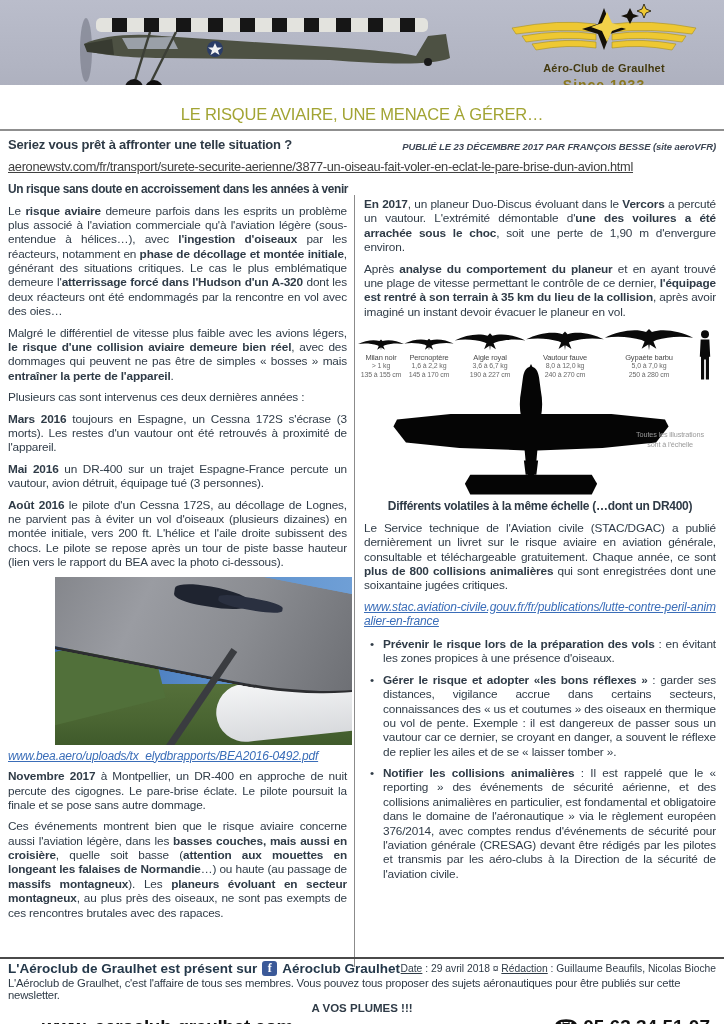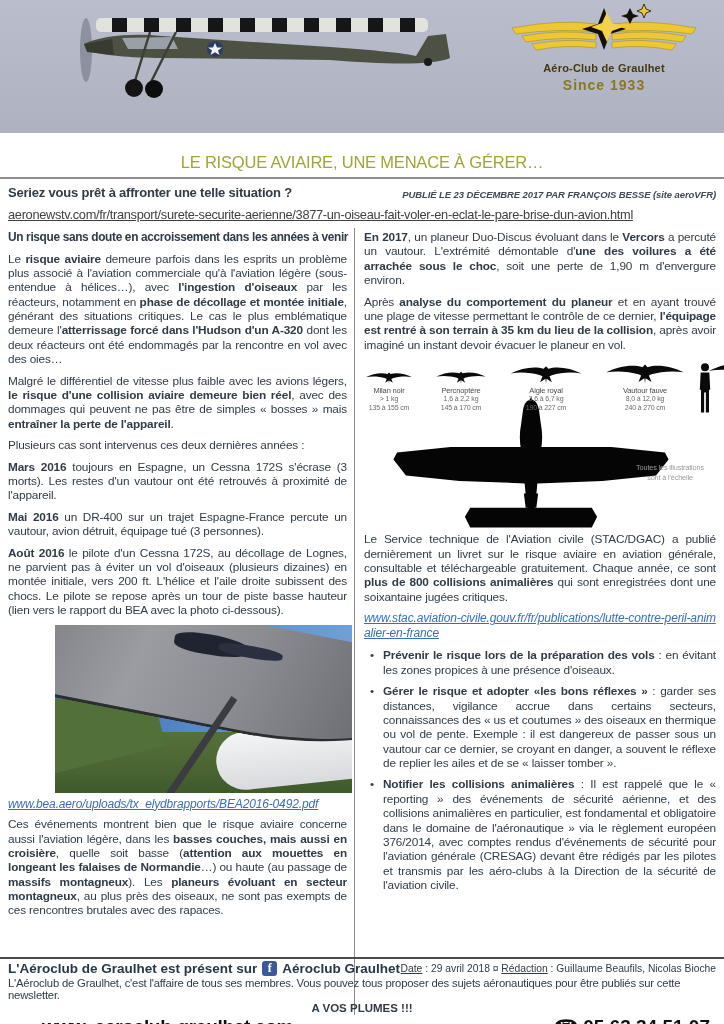--- a/index.html
+++ b/index.html
@@ -1,55 +1,55 @@
 <!DOCTYPE html>
 <html><head>
 <meta charset="utf-8">
 <style>
   html,body{margin:0;padding:0;background:#e8e8e8;}
   .page{width:724px;height:1024px;margin:0 auto;background:#fff;position:relative;overflow:hidden;
         font-family:"Liberation Sans","DejaVu Sans",sans-serif;color:#2f3b47;}
   
-  .header{height:133px;background:linear-gradient(180deg,#babdcb 0%,#b2b5c3 70%,#aeb1bf 100%);position:relative;overflow:hidden;}
+  .header{height:85px;background:linear-gradient(180deg,#babdcb 0%,#b2b5c3 70%,#aeb1bf 100%);position:relative;overflow:hidden;}
   .header-plane{position:absolute;left:0;top:0;}
   .header-logo{position:absolute;right:10px;top:2px;text-align:center;width:220px;}
   .logo-name{font-size:11px;font-weight:700;color:#43390f;margin-top:-2px;letter-spacing:.2px;}
   .logo-since{font-size:14px;font-weight:700;color:#8a7820;margin-top:3px;letter-spacing:1px;}
   
   .title{text-align:center;padding:20px 0 3px;font-size:16.5px;font-weight:400;color:#a2a433;letter-spacing:-.2px;}
   .rule{border-top:2px solid #8f8f8f;margin:2px 0 0;}
   
   .intro-row{display:flex;justify-content:space-between;align-items:flex-end;padding:6px 8px 0;}
   .intro-q{font-size:13px;font-weight:700;letter-spacing:-.2px;}
   .intro-pub{font-size:9.5px;font-style:italic;font-weight:600;color:#3f4856;letter-spacing:-.1px;}
   .intro-link{display:block;padding:7px 8px 6px;font-size:12.8px;color:#404040;text-decoration:underline;letter-spacing:-.3px;}
   
   .cols{display:flex;align-items:stretch;height:787px;overflow:hidden;}
   .col{font-size:11.8px;line-height:1.22;letter-spacing:-.15px;}
   .col p{margin:0 0 7px;text-align:justify;}
   .col-left{width:354px;padding:2px 7px 0 8px;box-sizing:border-box;}
-  .col-right{width:370px;padding:2px 8px 0 9px;box-sizing:border-box;border-left:1px solid #8b8b8b;}
+  .col-right{width:370px;padding:2px 8px 0 9px;box-sizing:border-box;border-left:1px solid #8b8b8b;margin-top:15px;}
   .col-heading{font-weight:700;font-size:11.9px;margin:0 0 7px;white-space:nowrap;letter-spacing:-.35px;}
   .b{font-weight:700;}
   .u{text-decoration:underline;}
   a.doc-link{color:#3a6db8;text-decoration:underline;font-style:italic;}
   .photo-link{display:block;margin:2px 0 6px;font-size:12px;}
   .stac-link{display:block;margin:1px 0 8px;font-size:12px;word-break:break-all;text-align:left;}
   
   .photo{position:relative;width:297px;height:168px;margin:2px 0 4px 47px;overflow:hidden;background:linear-gradient(90deg,#3c6db4,#5e91cc 60%,#6f9fd6);}
   .photo .grass{position:absolute;left:0;right:0;bottom:0;height:36%;background:linear-gradient(180deg,#55703a,#4a6532 60%,#3f5a2b);}
   .photo .grass2{position:absolute;left:-10%;bottom:18%;width:45%;height:42%;background:#51703a;transform:rotate(-14deg);}
   .photo .fuselage{position:absolute;right:-14px;bottom:8px;width:150px;height:58px;background:linear-gradient(180deg,#f4f5f6,#d8dadd);border-radius:30px 10px 10px 30px;transform:rotate(-6deg);}
   .photo .wing{position:absolute;left:-18%;top:-6%;width:135%;height:64%;background:linear-gradient(105deg,#77797e 0%,#9a9ca2 35%,#8a8c91 60%,#64666b 100%);transform:rotate(11deg);border-bottom:3px solid #2c2d30;border-radius:0 0 40% 10%;}
   .photo .damage{position:absolute;left:40%;top:6%;width:26%;height:12%;background:#1f2430;transform:rotate(9deg);border-radius:40% 60% 50% 40%;}
   .photo .damage2{position:absolute;left:55%;top:13%;width:22%;height:7%;background:#2a3040;transform:rotate(10deg);border-radius:40%;}
   .photo .strut{position:absolute;left:48%;top:38%;width:7px;height:70%;background:#3a3c40;transform:rotate(34deg);}
   
   .figure{position:relative;height:172px;margin:3px 0 1px;}
-  .bird-row{display:flex;justify-content:space-between;align-items:flex-end;padding:0 30px 0 2px;position:relative;z-index:2;gap:24px;}
+  .bird-row{display:flex;justify-content:center;align-items:flex-end;padding:0 30px 0 2px;position:relative;z-index:2;}
   .bird{text-align:center;}
   .bird svg{display:block;margin:0 auto;fill:#0a0a0a;}
   .bname{font-size:7.5px;color:#4a4a4a;margin-top:2px;}
   .bval{font-size:7px;color:#6a6a6a;line-height:1.25;}
   .human{position:absolute;right:2px;top:4px;z-index:1;fill:#0a0a0a;}
   .dr400{position:absolute;left:50%;top:38px;transform:translateX(-53%);z-index:1;fill:#050505;}
   .scale-note{position:absolute;right:0;top:104px;width:92px;text-align:center;font-size:7.3px;color:#9a9a9a;line-height:1.3;z-index:2;}
   .fig-caption{text-align:center;font-weight:700;font-size:12px;margin:0 0 7px;letter-spacing:-.3px;}
   
   ul.bullets{margin:0;padding:0 0 0 4px;list-style:none;}
@@ -143,20 +143,21 @@
         <div class="grass"></div>
         <div class="grass2"></div>
         <div class="fuselage"></div>
         <div class="wing"></div>
         <div class="damage"></div>
         <div class="damage2"></div>
         <div class="strut"></div>
       </div>
       <a class="doc-link photo-link" href="#">www.bea.aero/uploads/tx_elydbrapports/BEA2016-0492.pdf</a>
 
+      <p><span class="b">Novembre 2017</span><span> à Montpellier, un DR-400 en approche de nuit percute des cigognes. Le pare-brise éclate. Le pilote poursuit la finale et se pose sans autre dommage.</span></p>
       <p><span>Ces événements montrent bien que le risque aviaire concerne aussi l'aviation légère, dans les </span><span class="b">basses couches, mais aussi en croisière</span><span>, quelle soit basse (</span><span class="b">attention aux mouettes en longeant les falaises de Normandie</span><span>…) ou haute (au passage de </span><span class="b">massifs montagneux</span><span>). Les </span><span class="b">planeurs évoluant en secteur montagneux</span><span>, au plus près des oiseaux, ne sont pas exempts de ces rencontres brutales avec des rapaces.</span></p>
     </div>
 
     <div class="col col-right">
       <p><span class="b">En 2017</span><span>, un planeur Duo-Discus évoluant dans le </span><span class="b">Vercors</span><span> a percuté un vautour. L'extrémité démontable d'</span><span class="b">une des voilures a été arrachée sous le choc</span><span>, soit une perte de 1,90 m d'envergure environ.</span></p>
       <p><span>Après </span><span class="b">analyse du comportement du planeur</span><span> et en ayant trouvé une plage de vitesse permettant le contrôle de ce dernier, </span><span class="b">l'équipage est rentré à son terrain à 35 km du lieu de la collision</span><span>, après avoir imaginé un instant devoir évacuer le planeur en vol.</span></p>
 
       <div class="figure">
         <div class="bird-row">
             <div class="bird">
@@ -209,20 +210,21 @@
         </svg>
         <svg class="human" width="18" height="52" viewBox="0 0 20 60">
           <circle cx="10" cy="5" r="4.6"></circle>
           <path d="M5 11 H15 L16 31 H14.6 V57 H11 V34 H9 V57 H5.4 V31 H4 Z"></path>
         </svg>
         <div class="scale-note">
           <div>Toutes les illustrations</div>
           <div>sont à l'échelle</div>
         </div>
       </div>
+      <div class="fig-caption">Différents volatiles à la même échelle (…dont un DR400)</div>
 
       <p><span>Le Service technique de l'Aviation civile (STAC/DGAC) a publié dernièrement un livret sur le risque aviaire en aviation générale, consultable et téléchargeable gratuitement. Chaque année, ce sont </span><span class="b">plus de 800 collisions animalières</span><span> qui sont enregistrées dont une soixantaine jugées critiques.</span></p>
       <a class="doc-link stac-link" href="#">www.stac.aviation-civile.gouv.fr/fr/publications/lutte-contre-peril-animalier-en-france</a>
 
       <ul class="bullets">
         <li><span class="b">Prévenir le risque lors de la préparation des vols</span><span> : en évitant les zones propices à une présence d'oiseaux.</span></li>
         <li><span class="b">Gérer le risque et adopter «les bons réflexes »</span><span> : garder ses distances, vigilance accrue dans certains secteurs, connaissances des « us et coutumes » des oiseaux en thermique ou vol de pente. Exemple : il est dangereux de passer sous un vautour car ce dernier, se croyant en danger, a souvent le réflexe de replier les ailes et de se « laisser tomber ».</span></li>
         <li><span class="b">Notifier les collisions animalières</span><span> : Il est rappelé que le « reporting » des événements de sécurité aérienne, et des collisions animalières en particulier, est fondamental et obligatoire dans le domaine de l'aéronautique » via le règlement européen 376/2014, avec comptes rendus d'événements de sécurité pour l'aviation générale (CRESAG) devant être rédigés par les pilotes et transmis par les aéro-clubs à la Direction de la sécurité de l'aviation civile.</span></li>
       </ul>
     </div>

